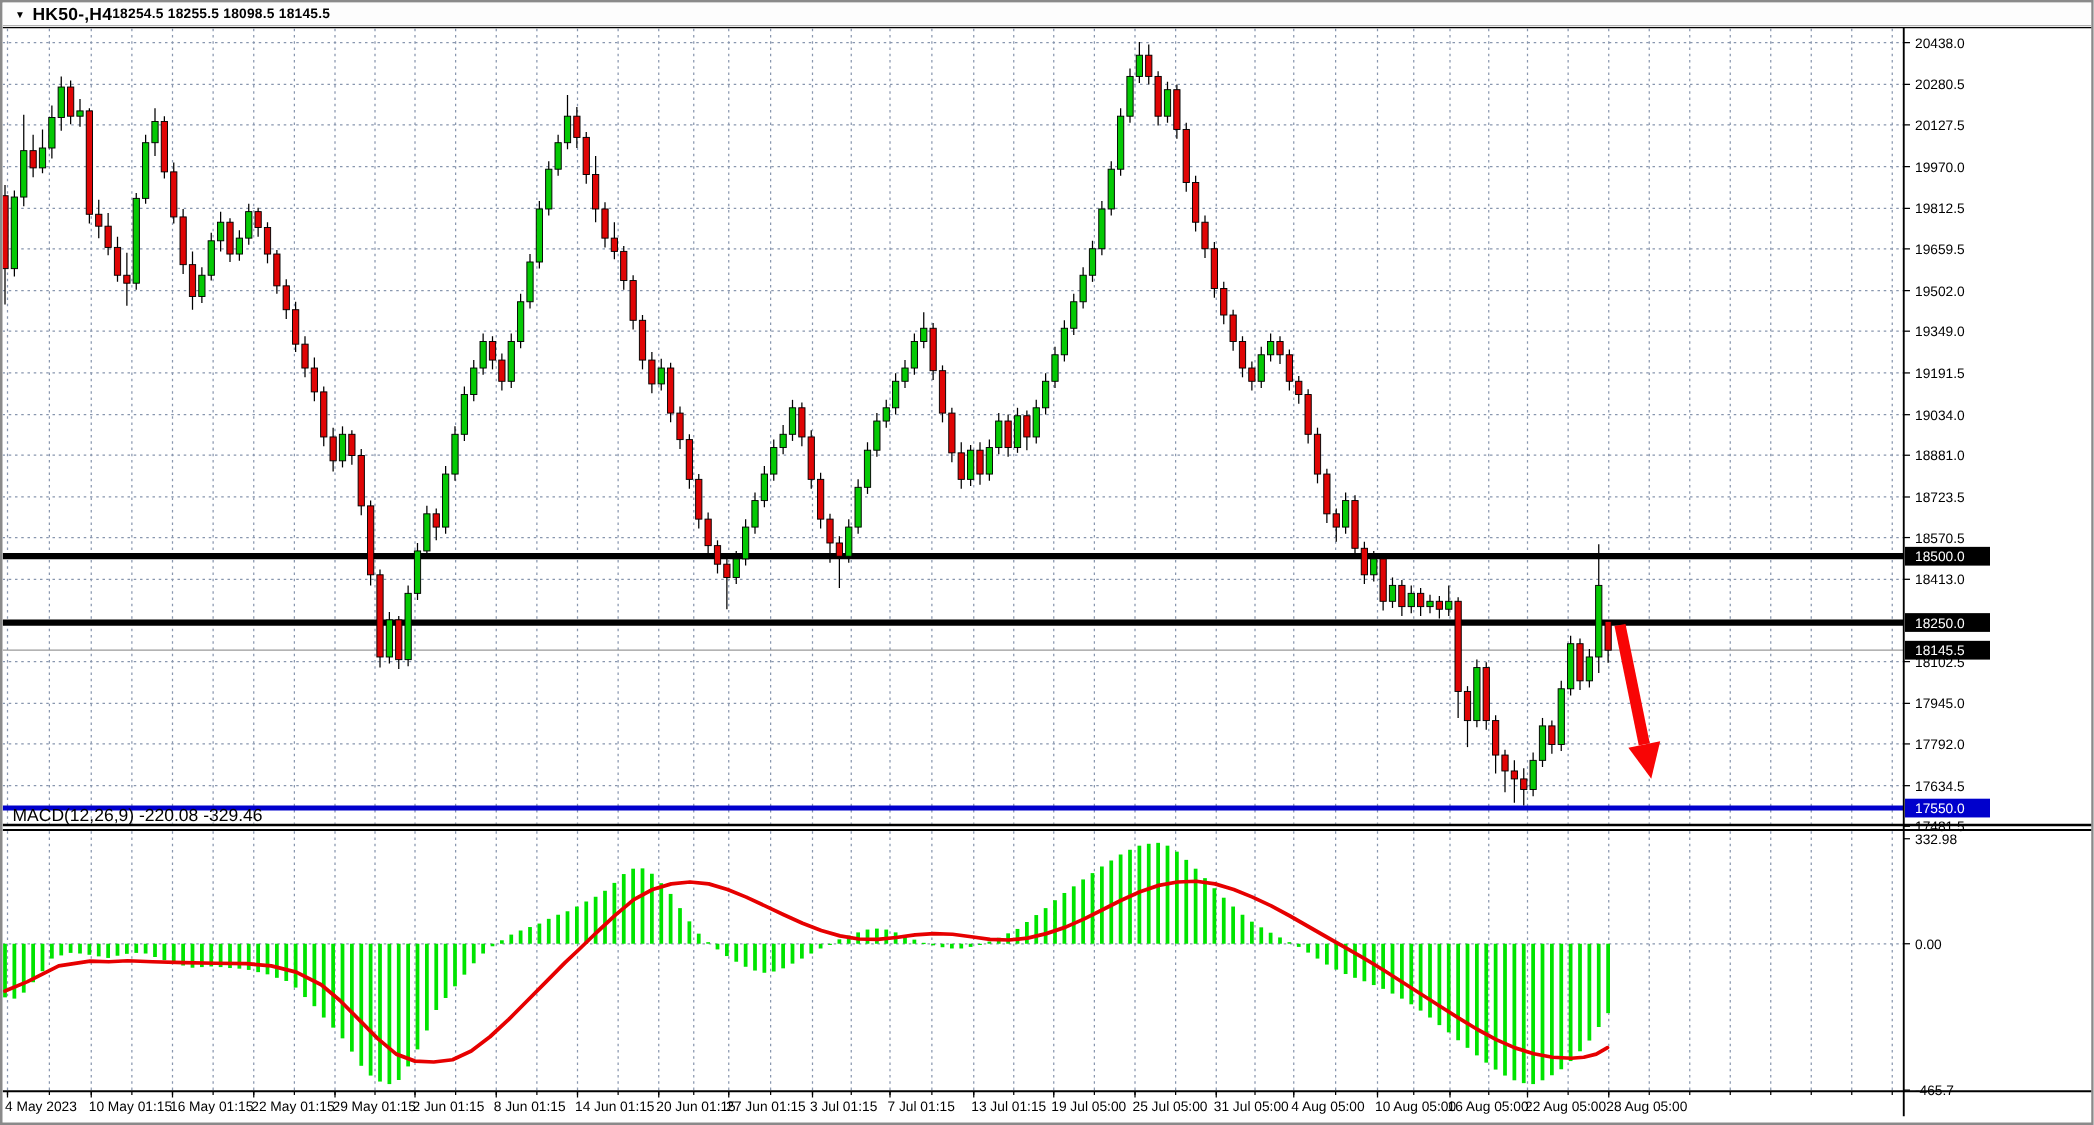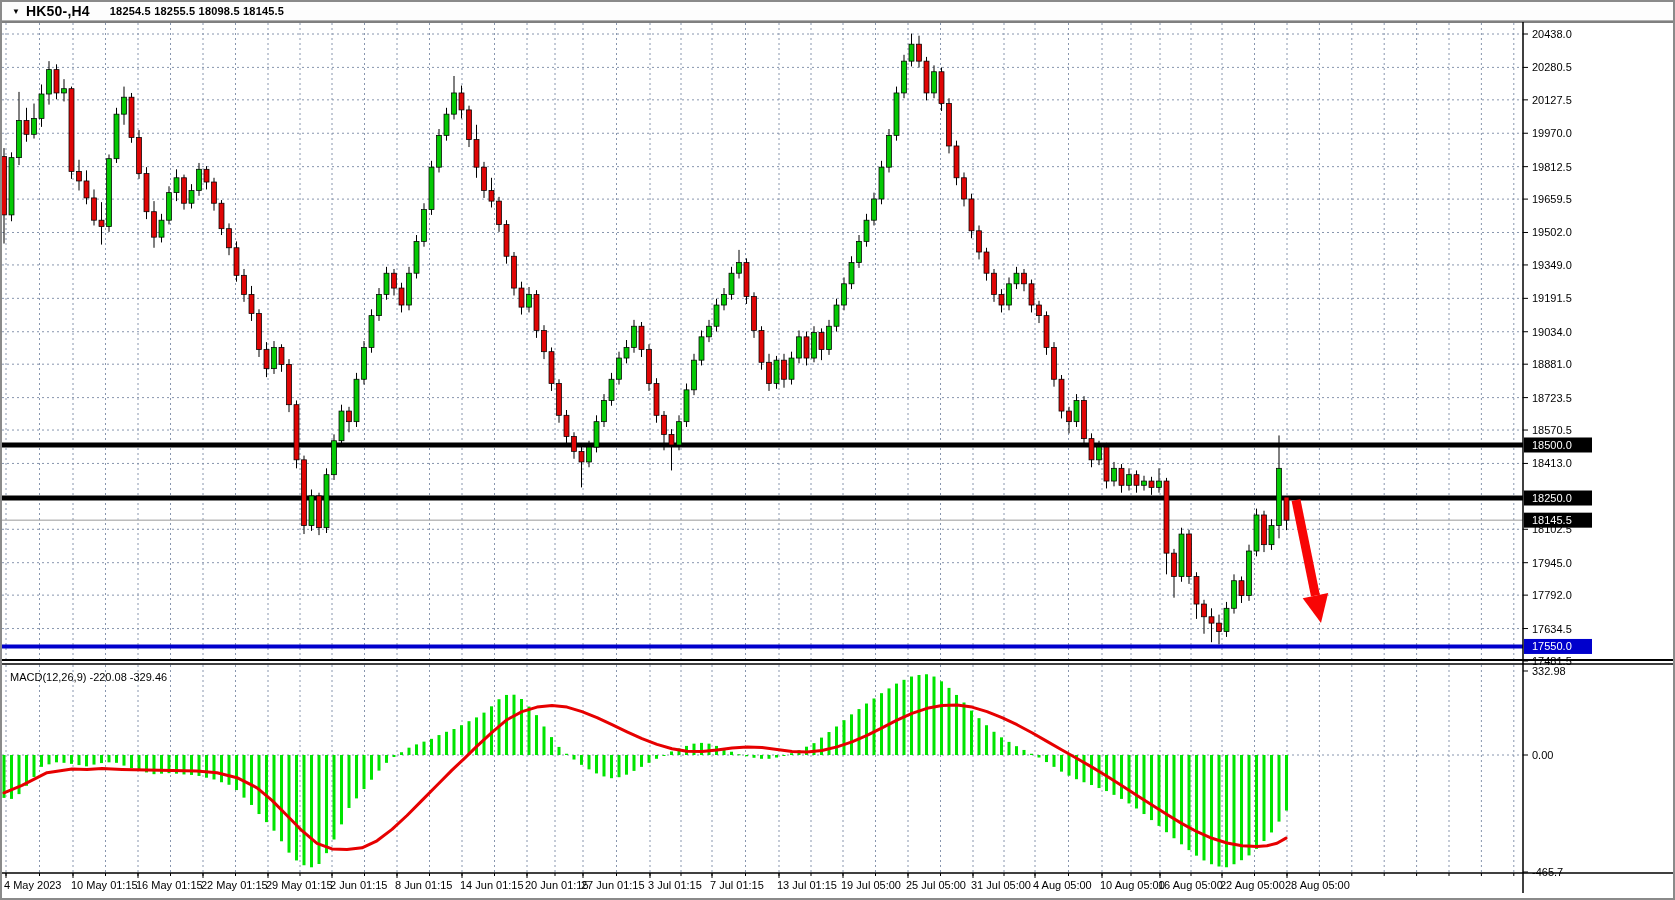--- a/index.html
+++ b/index.html
@@ -2,22 +2,22 @@
 <html><head>
 <meta charset="utf-8">
 <style>
   html,body{margin:0;padding:0;background:#e8e8e8;font-family:"Liberation Sans",sans-serif;}
   #window{position:relative;width:1675px;height:900px;background:#ffffff;
           border:2px solid #8a8a8a;box-sizing:border-box;overflow:hidden;}
   #header{position:absolute;left:0;top:0;width:100%;height:19px;background:#fdfdfd;
           border-bottom:1px solid #b0b0b0;display:flex;align-items:center;box-sizing:border-box;}
   #header .tri{font-size:8px;color:#000;margin:0 6px 0 10px;line-height:19px;}
   #header .sym{font-size:14px;font-weight:bold;color:#000;letter-spacing:0.2px;}
-  #header .ohlc{font-size:11px;font-weight:bold;color:#000;margin-left:20px;letter-spacing:0.2px;text-align:right;}
-  #macd-label{position:absolute;left:8px;top:669px;font-size:11px;color:#000;z-index:5;}
+  #header .ohlc{font-size:11px;font-weight:bold;color:#000;margin-left:0;letter-spacing:0.2px;text-align:right;}
+  #macd-label{position:absolute;left:8px;top:642px;font-size:14px;color:#000;z-index:5;}
   svg{position:absolute;left:0;top:0;}
   text{font-family:"Liberation Sans",sans-serif;}
 </style>
 </head>
 <body>
 
 <div id="window">
   <div id="header">
     <span class="tri">▼</span>
     <span class="sym">HK50-,H4</span>

